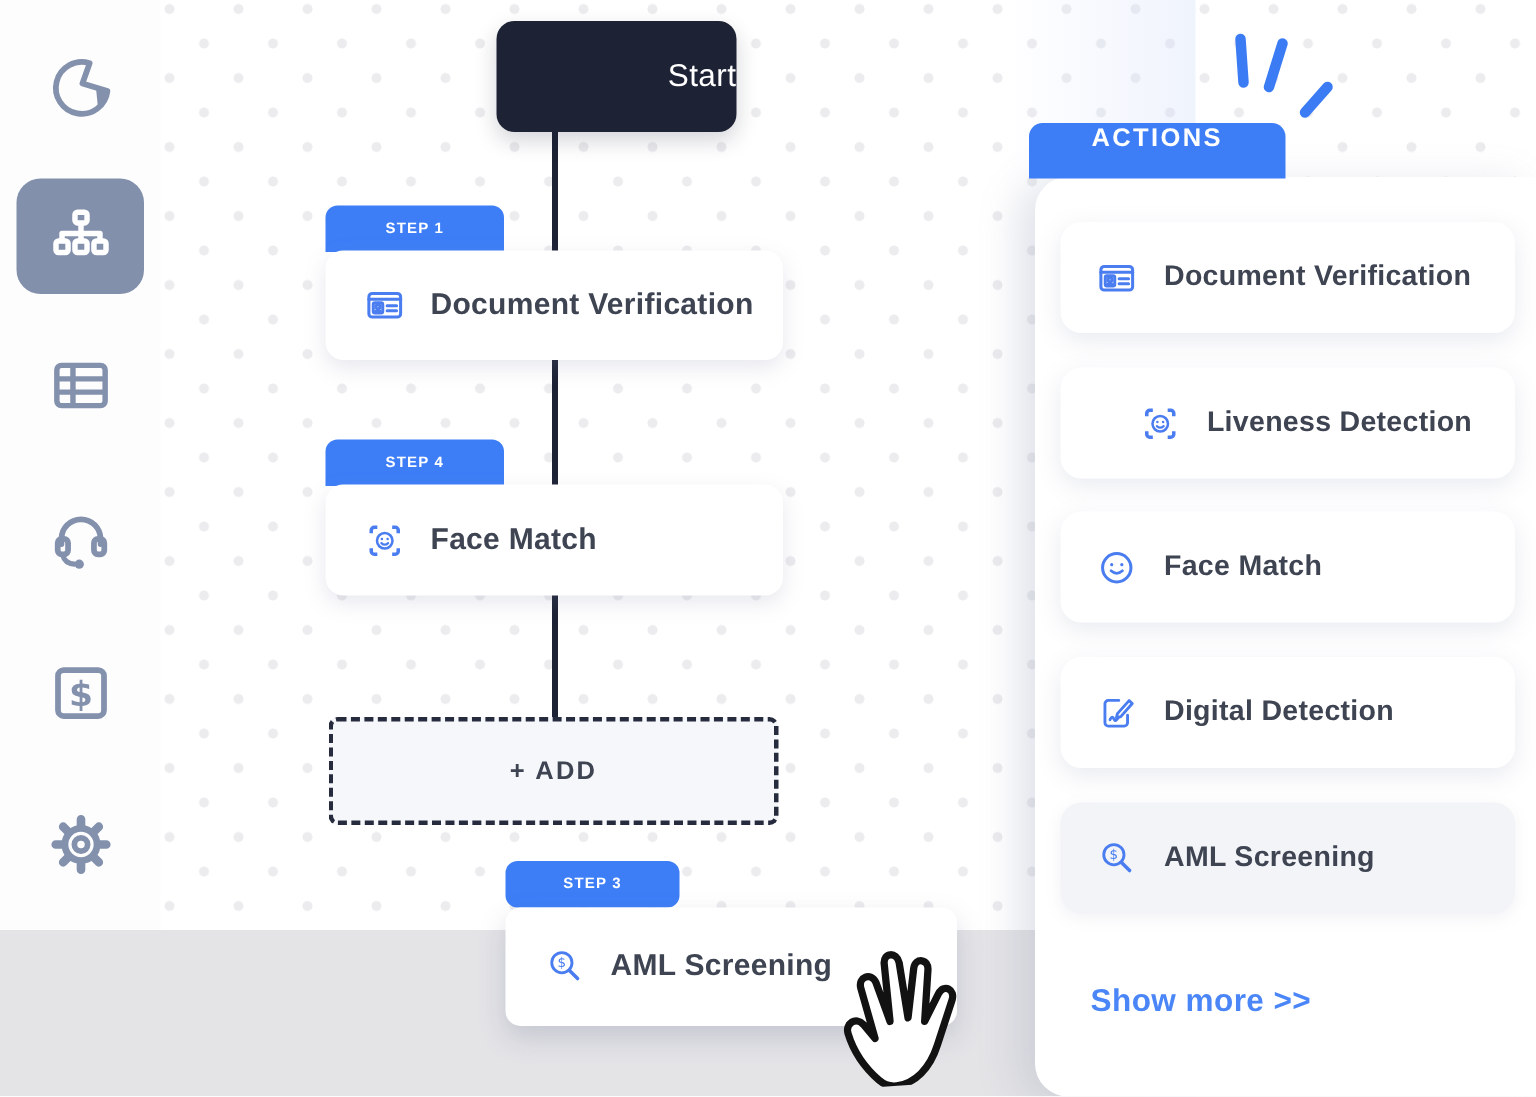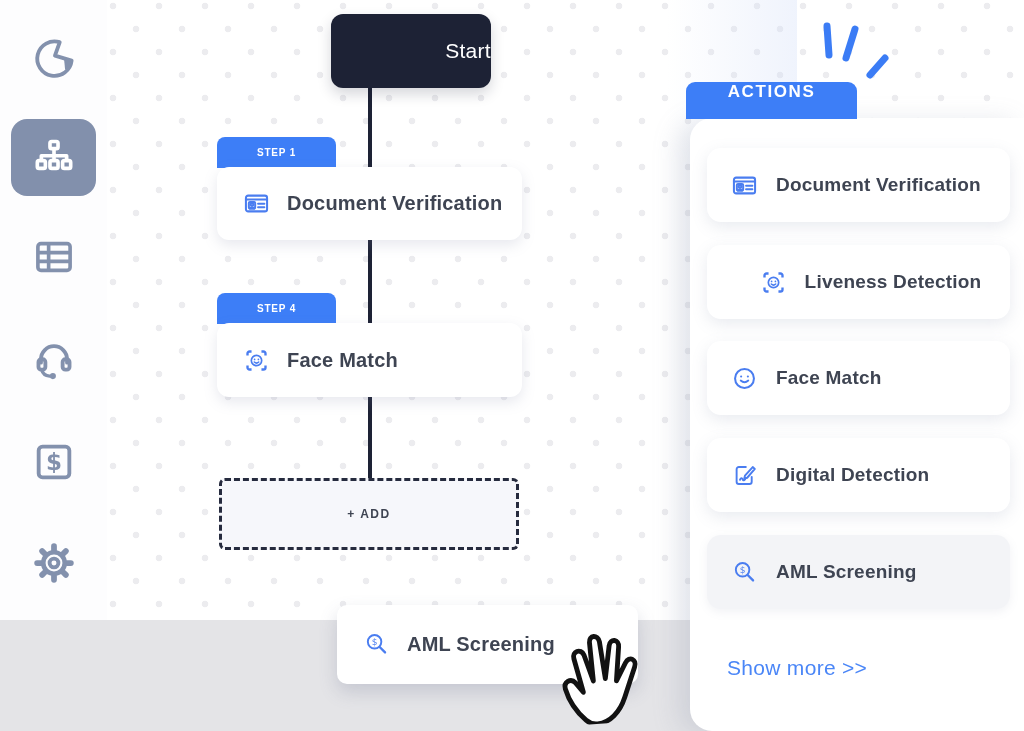--- a/index.html
+++ b/index.html
@@ -43,36 +43,36 @@
   .step-card{position:absolute;background:#fff;border-radius:12px;box-shadow:0 5px 14px rgba(120,130,160,.18);
     display:flex;align-items:center;gap:17px;padding-left:26px;cursor:grab;}
   .card1{left:217px;top:167px;width:305px;height:73px;}
   .card2{left:217px;top:323px;width:305px;height:74px;}
   .card3{left:337px;top:605px;width:301px;height:79px;border-radius:10px;box-shadow:0 8px 18px rgba(90,100,130,.22);}
   .step-card .lbl{font-size:20px;font-weight:600;color:var(--text-dark);letter-spacing:.2px;}
   .node-icon{width:27px;height:27px;flex:0 0 auto;}
 
   .add-box{position:absolute;left:219px;top:478px;width:300px;height:72px;background:var(--add-box-bg);
     border:3.5px dashed #262B3E;border-radius:6px;display:flex;align-items:center;justify-content:center;
-    font-size:12px;font-weight:600;color:var(--text-dark);letter-spacing:1.5px;cursor:pointer;}
+    font-size:17px;font-weight:600;color:var(--text-dark);letter-spacing:1.5px;cursor:pointer;}
 
   
   .panel{position:absolute;left:690px;top:118px;width:334px;height:613px;background:var(--panel-bg);
     border-radius:22px 0 0 22px;box-shadow:-12px 4px 26px rgba(130,140,165,.22);}
   .actions-tab{position:absolute;left:686px;top:82px;width:171px;height:37px;background:var(--accent);
     border-radius:9px 9px 0 0;display:flex;align-items:flex-start;justify-content:center;color:#fff;
     font-size:17px;font-weight:bold;letter-spacing:1.6px;cursor:pointer;}
   .sparkles{position:absolute;left:808px;top:14px;width:92px;height:72px;}
 
   .action-card{position:absolute;left:707px;width:303px;height:74px;background:#fff;border-radius:14px;
     box-shadow:0 5px 16px rgba(120,130,160,.16);display:flex;align-items:center;gap:18px;padding-left:24px;cursor:grab;}
   .action-card .lbl{font-size:19px;font-weight:600;color:var(--text-dark);letter-spacing:.2px;}
   .ac1{top:148px;} .ac2{top:245px;justify-content:center;} .ac3{top:341px;} .ac4{top:438px;}
   .ac5{top:535px;background:var(--selected-card-bg);box-shadow:0 3px 10px rgba(120,130,160,.10);}
-  .show-more{position:absolute;left:727px;top:656px;font-size:21px;font-weight:400;color:var(--link-blue);cursor:pointer;letter-spacing:.3px;}
+  .show-more{position:absolute;left:727px;top:656px;font-size:21px;font-weight:700;color:var(--link-blue);cursor:pointer;letter-spacing:.3px;}
 
   .hand{position:absolute;left:547px;top:624px;width:96px;height:100px;transform:rotate(-4deg);}
 </style>
 </head>
 <body>
 
 <div class="stage">
 
   <div class="canvas">
     <div class="canvas-tint"></div>
@@ -160,20 +160,21 @@
       <circle cx="13.7" cy="11" r="0.75" fill="#4A7DF0" stroke="none"></circle>
       <path d="M10 13.4 q2 1.9 4 0" stroke-width="1.3" stroke-linecap="round"></path>
     </svg>
     <span class="lbl">Face Match</span>
   </div>
 
   <div class="add-box">
     <span>+ ADD</span>
   </div>
 
+  <div class="step-badge badge3">STEP 3</div>
   <div class="step-card card3">
     <svg class="node-icon" viewBox="0 0 24 24" fill="none" stroke="#4A7DF0" stroke-width="1.7" stroke-linecap="round">
       <circle cx="10.3" cy="9.6" r="6"></circle>
       <path d="M14.8 14.2 L19.6 19" stroke-width="2.1"></path>
       <text x="10.3" y="12.4" text-anchor="middle" font-size="8" fill="#4A7DF0" stroke="none" font-family="DejaVu Sans, sans-serif">$</text>
     </svg>
     <span class="lbl">AML Screening</span>
   </div>
 
   <svg class="hand" viewBox="0 0 60 66">

